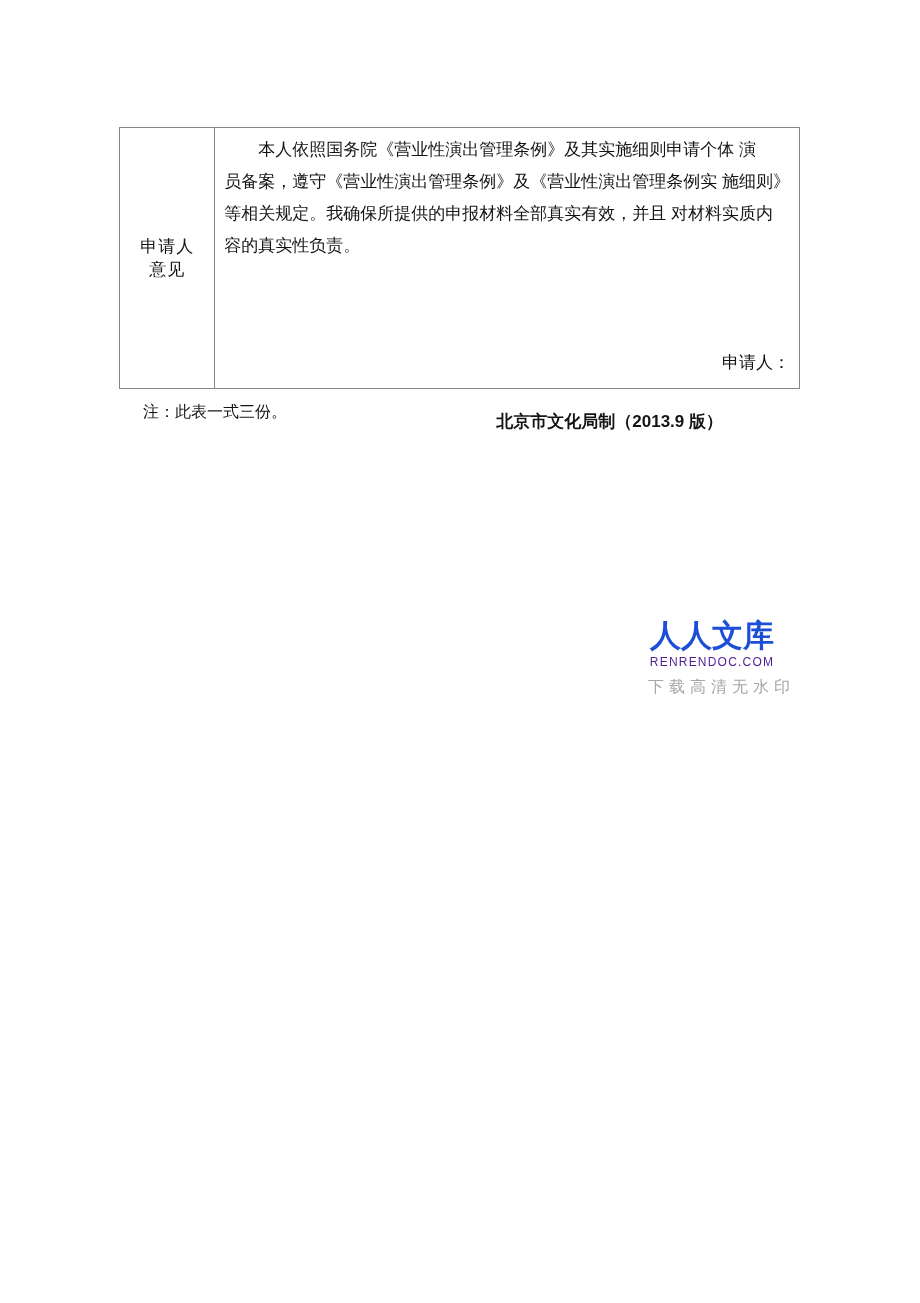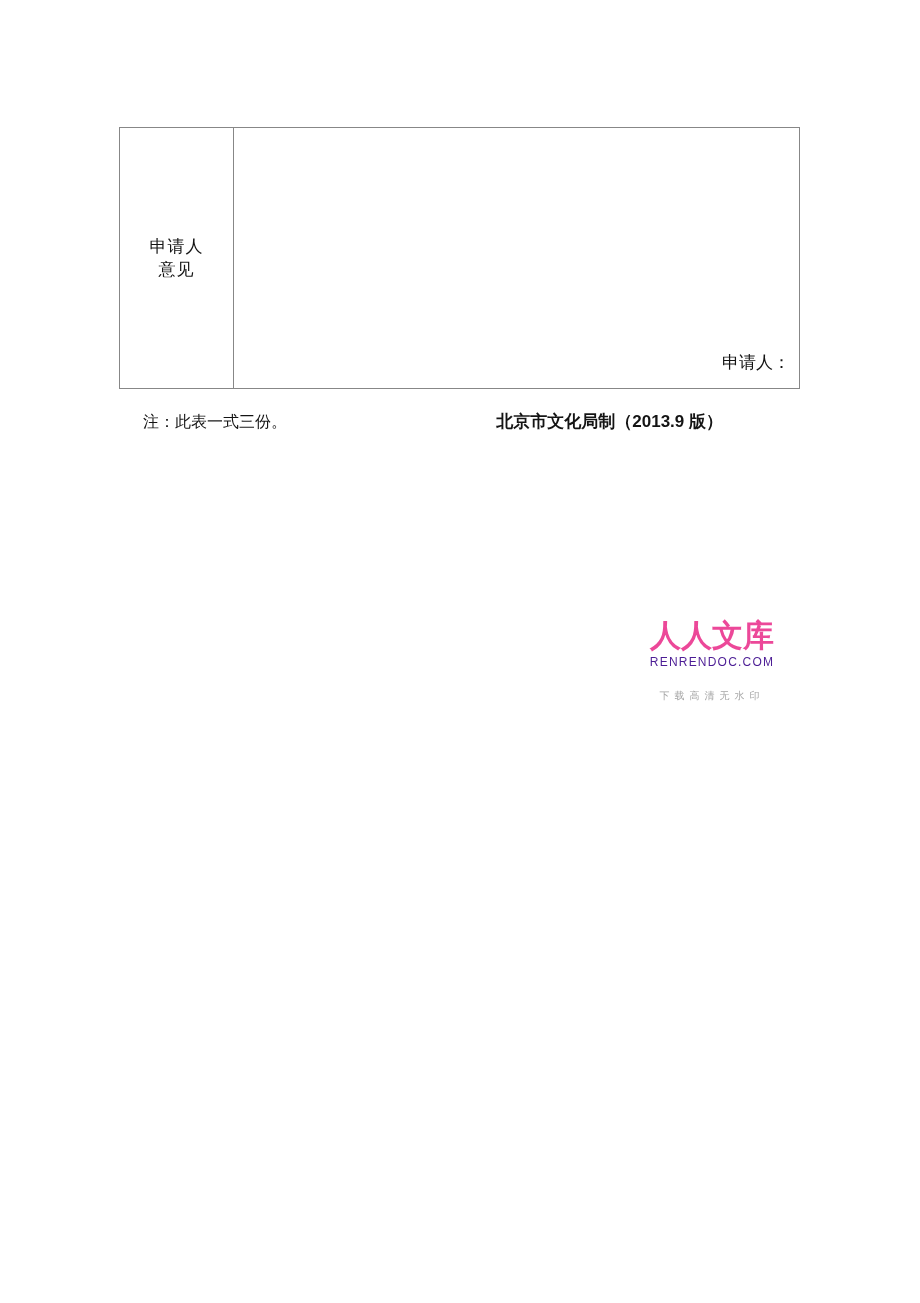--- a/index.html
+++ b/index.html
@@ -53,21 +53,21 @@
   }
 
   
   .footer-row {
     position: absolute;
     left: 119px;
     top: 392px;
     width: 681px;
     display: flex;
     justify-content: space-between;
-    align-items: flex-end;
+    align-items: center;
   }
   .note { margin-left: 24px; font-size: 16px; }
   .issuer { margin-right: 77px; margin-top: 18px; font-size: 17px; font-weight: bold; }
 
   
   .watermark {
     position: absolute;
     left: 648px;
     top: 620px;
     width: 128px;
@@ -81,41 +81,47 @@
     line-height: 1;
     white-space: nowrap;
   }
   .wm-domain {
     margin-top: 4px;
     font-size: 12px;
     letter-spacing: 1.2px;
     white-space: nowrap;
   }
   .wm-tagline {
-    margin-top: 20px;
-    font-size: 10px;
+    margin-top: 8px;
+    font-size: 16px;
     letter-spacing: 5px;
     white-space: nowrap;
   }
 </style>
 </head>
 <body>
 
 <div class="form-table">
   <div class="col-label">
     <span>申请人</span>
     <span>意见</span>
   </div>
   <div class="col-content">
+    <div class="statement">
+      <div class="line line-first">本人依照国务院《营业性演出管理条例》及其实施细则申请个体 演</div>
+      <div class="line">员备案，遵守《营业性演出管理条例》及《营业性演出管理条例实 施细则》</div>
+      <div class="line">等相关规定。我确保所提供的申报材料全部真实有效，并且 对材料实质内</div>
+      <div class="line">容的真实性负责。</div>
+    </div>
     <div class="signature-line">申请人：</div>
   </div>
 </div>
 
 <div class="footer-row">
   <span class="note">注：此表一式三份。</span>
   <span class="issuer">北京市文化局制（2013.9 版）</span>
 </div>
 
 <div class="watermark">
-  <div class="wm-title" style="color: #ec4899;">人人文库</div>
+  <div class="wm-title" style="color: #1d4ed8;">人人文库</div>
   <div class="wm-domain" style="color: #4c1d95;">RENRENDOC.COM</div>
   <div class="wm-tagline" style="color: rgb(166, 166, 166);">下载高清无水印</div>
 </div>
 
 </body></html>

